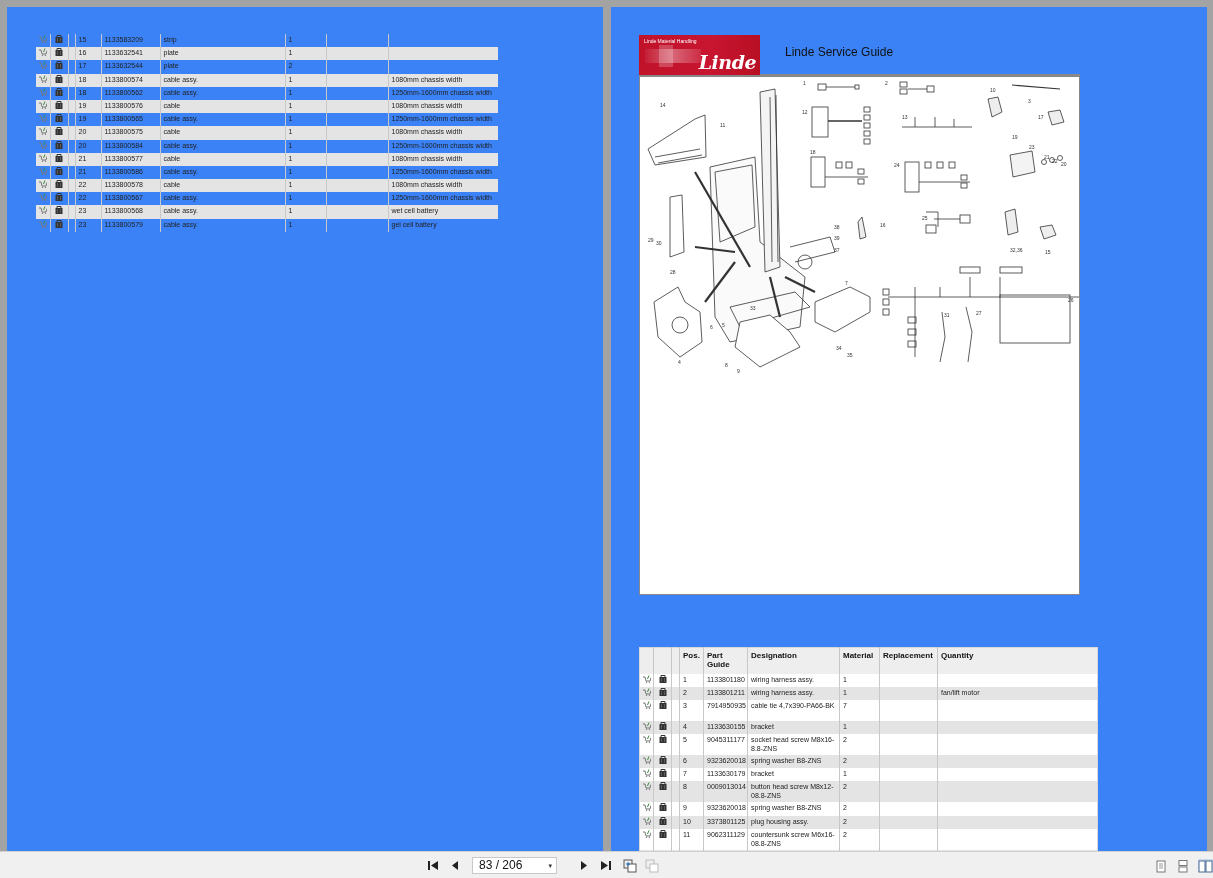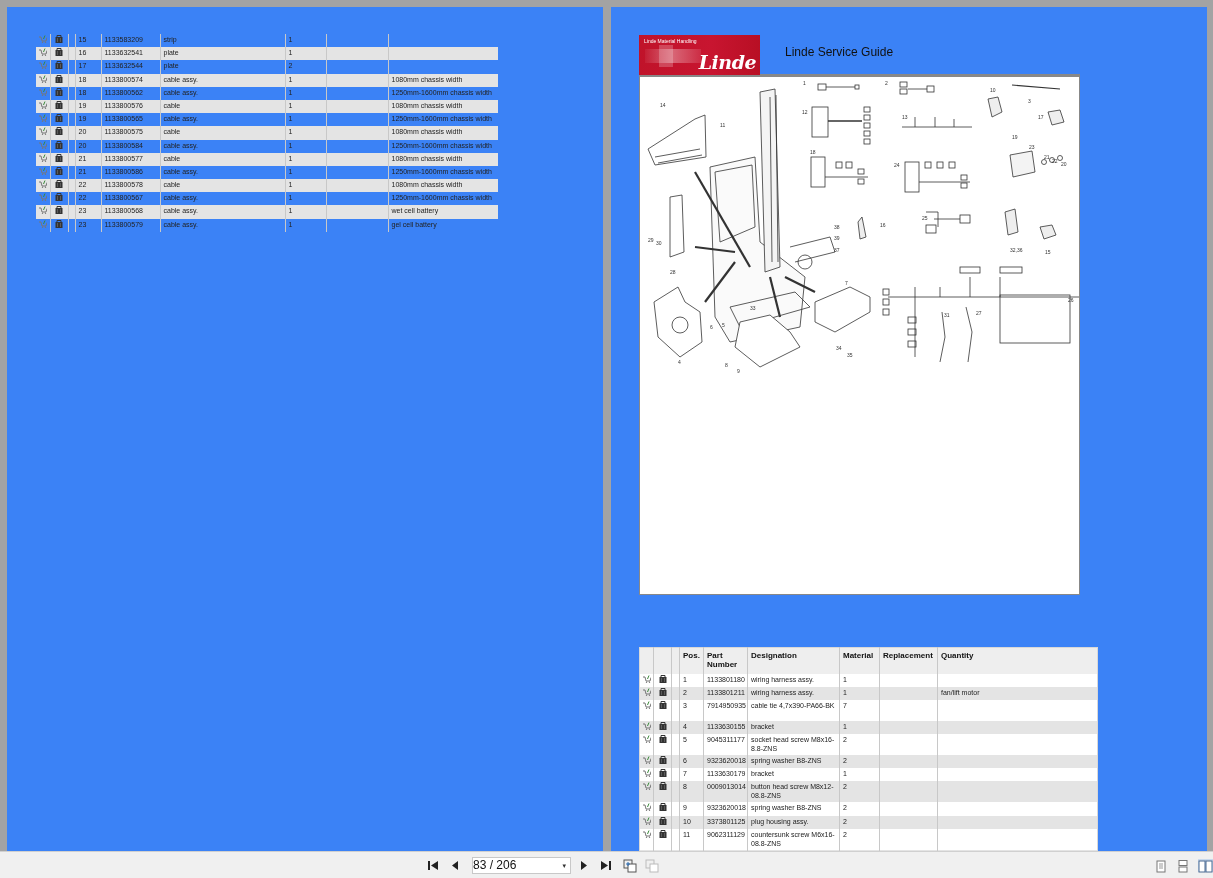--- a/index.html
+++ b/index.html
@@ -38,21 +38,21 @@
   .guide-title { position: absolute; left: 174px; top: 38px; font-size: 12px; font-weight: normal; color: #111; }
   .header-rule { position: absolute; left: 149px; top: 67px; width: 320px; height: 1px; background: #888; }
 
   .diagram { position: absolute; left: 28px; top: 68px; width: 441px; height: 520px; border: 1px solid #888; border-top: 2px solid #888; background: #fff; overflow: hidden; }
   .diagram svg { position: absolute; left: 0; top: 0; }
   .lbl { font-size: 5px; fill: #333; font-family: "Liberation Sans", sans-serif; }
 
   
   .toolbar { position: absolute; left: 0; top: 851px; width: 1213px; height: 27px; background: #f0f0f0; border-top: 1px solid #d0d0d0; }
   .tb-btn { position: absolute; top: 6px; height: 15px; display: flex; align-items: center; justify-content: center; color: #222; font-size: 11px; }
-  .page-box { position: absolute; left: 472px; top: 5px; width: 99px; height: 17px; background: #fff; border: 1px solid #c8c8c8; font-size: 12px; color: #111; line-height: 15px; }
+  .page-box { position: absolute; left: 472px; top: 5px; width: 85px; height: 17px; background: #fff; border: 1px solid #c8c8c8; font-size: 12px; color: #111; padding-left: 6px; line-height: 15px; }
   .page-box .dd { position: absolute; right: 4px; top: 0; font-size: 7px; color: #333; }
   .view-btn { position: absolute; top: 7px; width: 12px; height: 13px; }
   .view-btn.active { background: #c9d9ec; }
 </style>
 </head>
 <body>
 
 <div class="viewer">
 
   <div class="page page-left">
@@ -523,21 +523,21 @@
           <col style="width:40px">
           <col style="width:58px">
           <col style="width:160px">
       </colgroup>
       <thead>
         <tr>
           <th></th>
           <th></th>
           <th></th>
           <th>Pos.</th>
-          <th>Part Number</th>
+          <th>Part Guide</th>
           <th>Designation</th>
           <th>Material</th>
           <th>Replacement</th>
           <th>Quantity</th>
         </tr>
       </thead>
       <tbody id="right-body">
           <tr class="row">
             <td class="cell-icon"><svg class="ico-cart" viewBox="0 0 8 8">
                 <path d="M0 2 L2 2 L3 6 L7 6 L8 2.5" fill="none" stroke="#777" stroke-width="1"></path>

